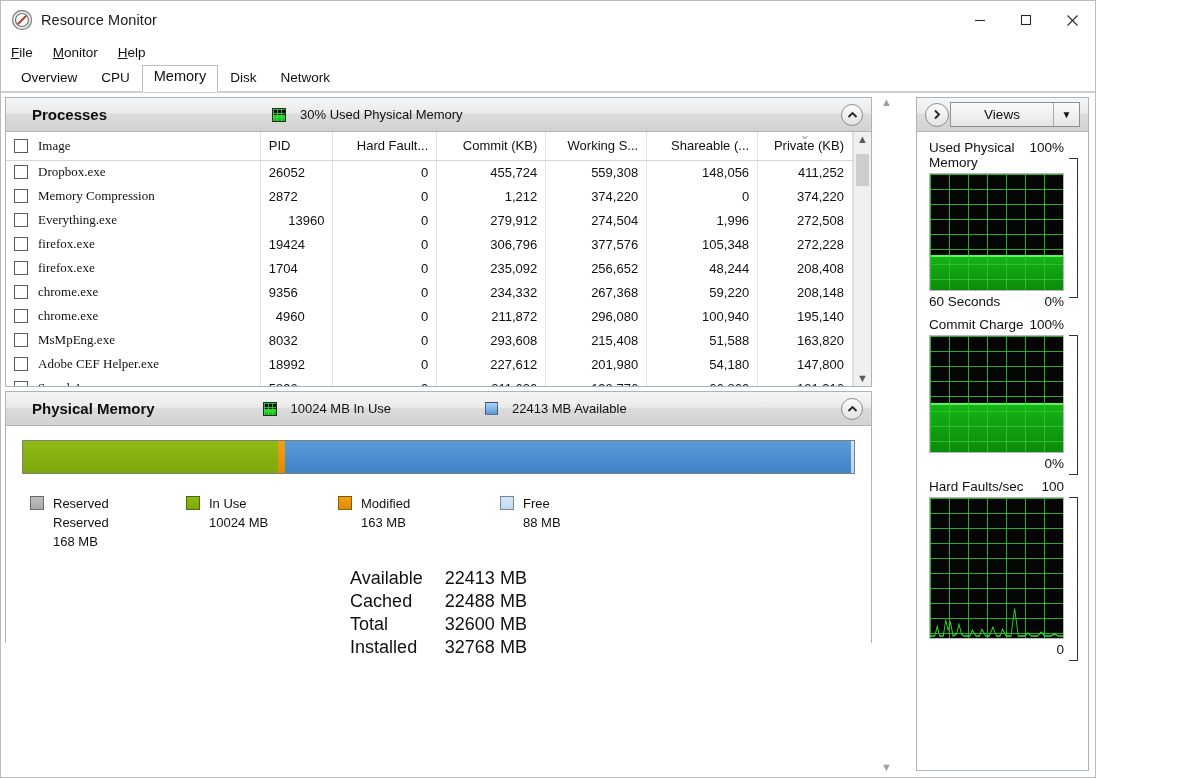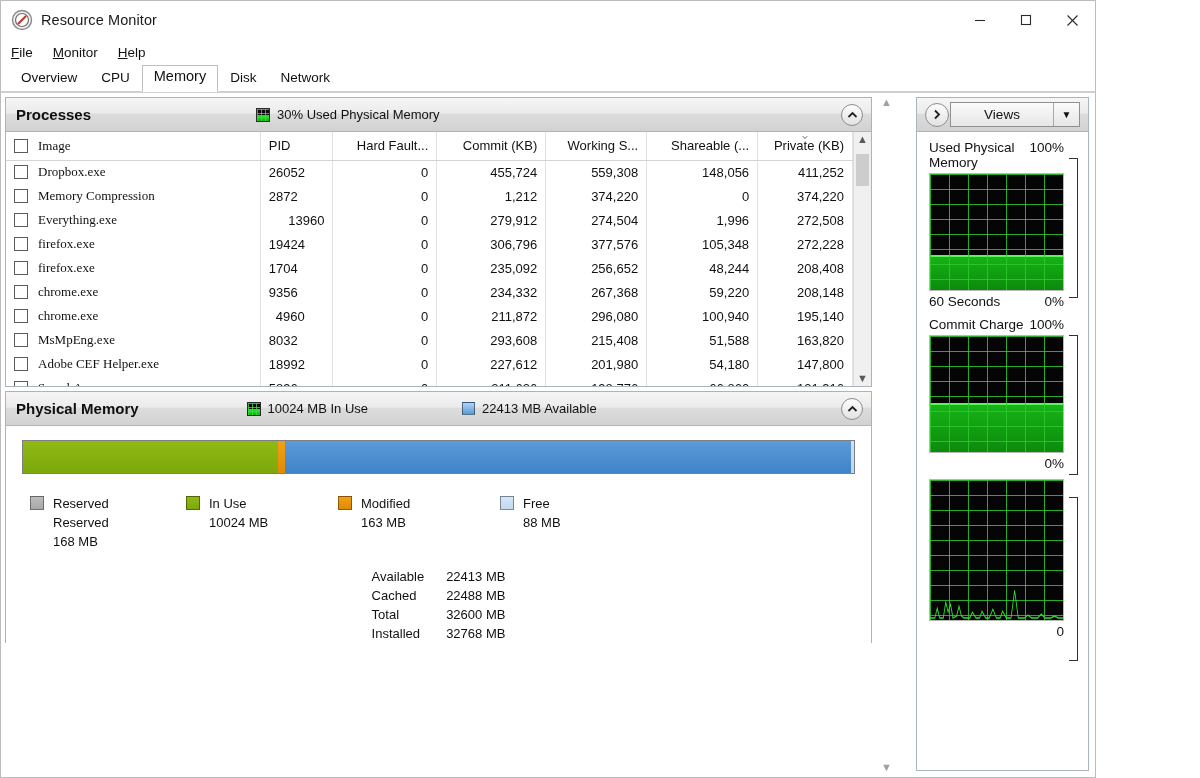--- a/index.html
+++ b/index.html
@@ -108,23 +108,23 @@
     min-height: 0;
   }
   .panel-header {
     height: 34px; flex: 0 0 34px;
     background: linear-gradient(to bottom, #f6f6f6 0%, #ebebeb 45%, #dcdcdc 50%, #d2d2d2 100%);
     border-bottom: 1px solid #b4b4b4;
     display: flex; align-items: center;
     position: relative;
     padding: 0 10px;
   }
-  .panel-title { font-size: 15px; font-weight: bold; color: #0f0f0f; }
+  .panel-title { font-size: 15px; font-weight: bold; color: #0f0f0f; margin-left: 16px; }
   .hdr-stat {
-    display: flex; align-items: center; gap: 7px;
+    display: flex; align-items: center; gap: 14px;
     font-size: 13px; color: #111;
   }
   .mini-graph {
     width: 14px; height: 14px; flex: 0 0 14px;
     border: 1px solid #2a2a2a;
     background:
       linear-gradient(to bottom, #0a0a0a 0%, #0a0a0a 52%, #28e028 52%, #11b411 100%);
     position: relative;
   }
   .mini-graph::after {
@@ -207,21 +207,21 @@
   .legend-sq { width: 14px; height: 14px; flex: 0 0 14px; border: 1px solid rgba(0,0,0,.4); margin-top: 2px; }
   .legend-txt { font-size: 13px; color: #111; line-height: 19px; }
   .sw-hw { background: linear-gradient(to bottom, #bdbdbd, #a8a8a8); }
   .sw-inuse { background: linear-gradient(to bottom, #8fb912, #7da80c); }
   .sw-mod { background: linear-gradient(to bottom, #f0a018, #e08a04); }
   .sw-stby { background: linear-gradient(to bottom, #3f83c8, #2f6fb4); }
   .sw-free { background: linear-gradient(to bottom, #d6e6f7, #c2daf0); }
 
   .summary { margin: 16px 0 0 0; display: flex; justify-content: center; }
   .summary table { border-collapse: collapse; }
-  .summary td { font-size: 13px; color: #111; padding: 1px 0; height: 19px; }
+  .summary td { font-size: 18px; color: #111; padding: 1px 0; height: 19px; }
   .summary td.k { padding-right: 22px; text-align: left; }
   .summary td.v { text-align: left; }
 
   
   .sidebar {
     flex: 1 1 auto; min-width: 0;
     padding: 4px 6px 6px 0;
     background: #ffffff;
     display: flex;
   }
@@ -668,20 +668,24 @@
               <div class="grid"></div>
             </div>
             <div class="graph-labels" style="margin-top:3px;">
               <span></span>
               <span>0%</span>
             </div>
             <div class="bracket" style="top:18px;height:140px;"></div>
           </div>
 
           <div class="graph-block">
+            <div class="graph-labels">
+              <span>Hard Faults/sec</span>
+              <span>100</span>
+            </div>
             <div class="graph-canvas" style="height:142px;">
               <div class="grid"></div>
               <svg class="spike-svg" viewBox="0 0 220 142" preserveAspectRatio="none">
                 <polyline fill="none" stroke="#2ee02e" stroke-width="1.4" points="0,140 8,140 12,130 16,140 22,140 26,124 30,134 34,126 38,140 44,138 48,128 52,138 56,140 66,140 70,134 76,140 82,140 86,133 92,140 98,140 104,131 110,140 116,140 120,133 126,140 134,140 140,112 146,140 156,140 162,137 168,140 178,140 184,136 190,140 200,140 206,138 212,140 220,140"></polyline>
               </svg>
             </div>
             <div class="graph-labels" style="margin-top:3px;">
               <span></span>
               <span>0</span>
             </div>

